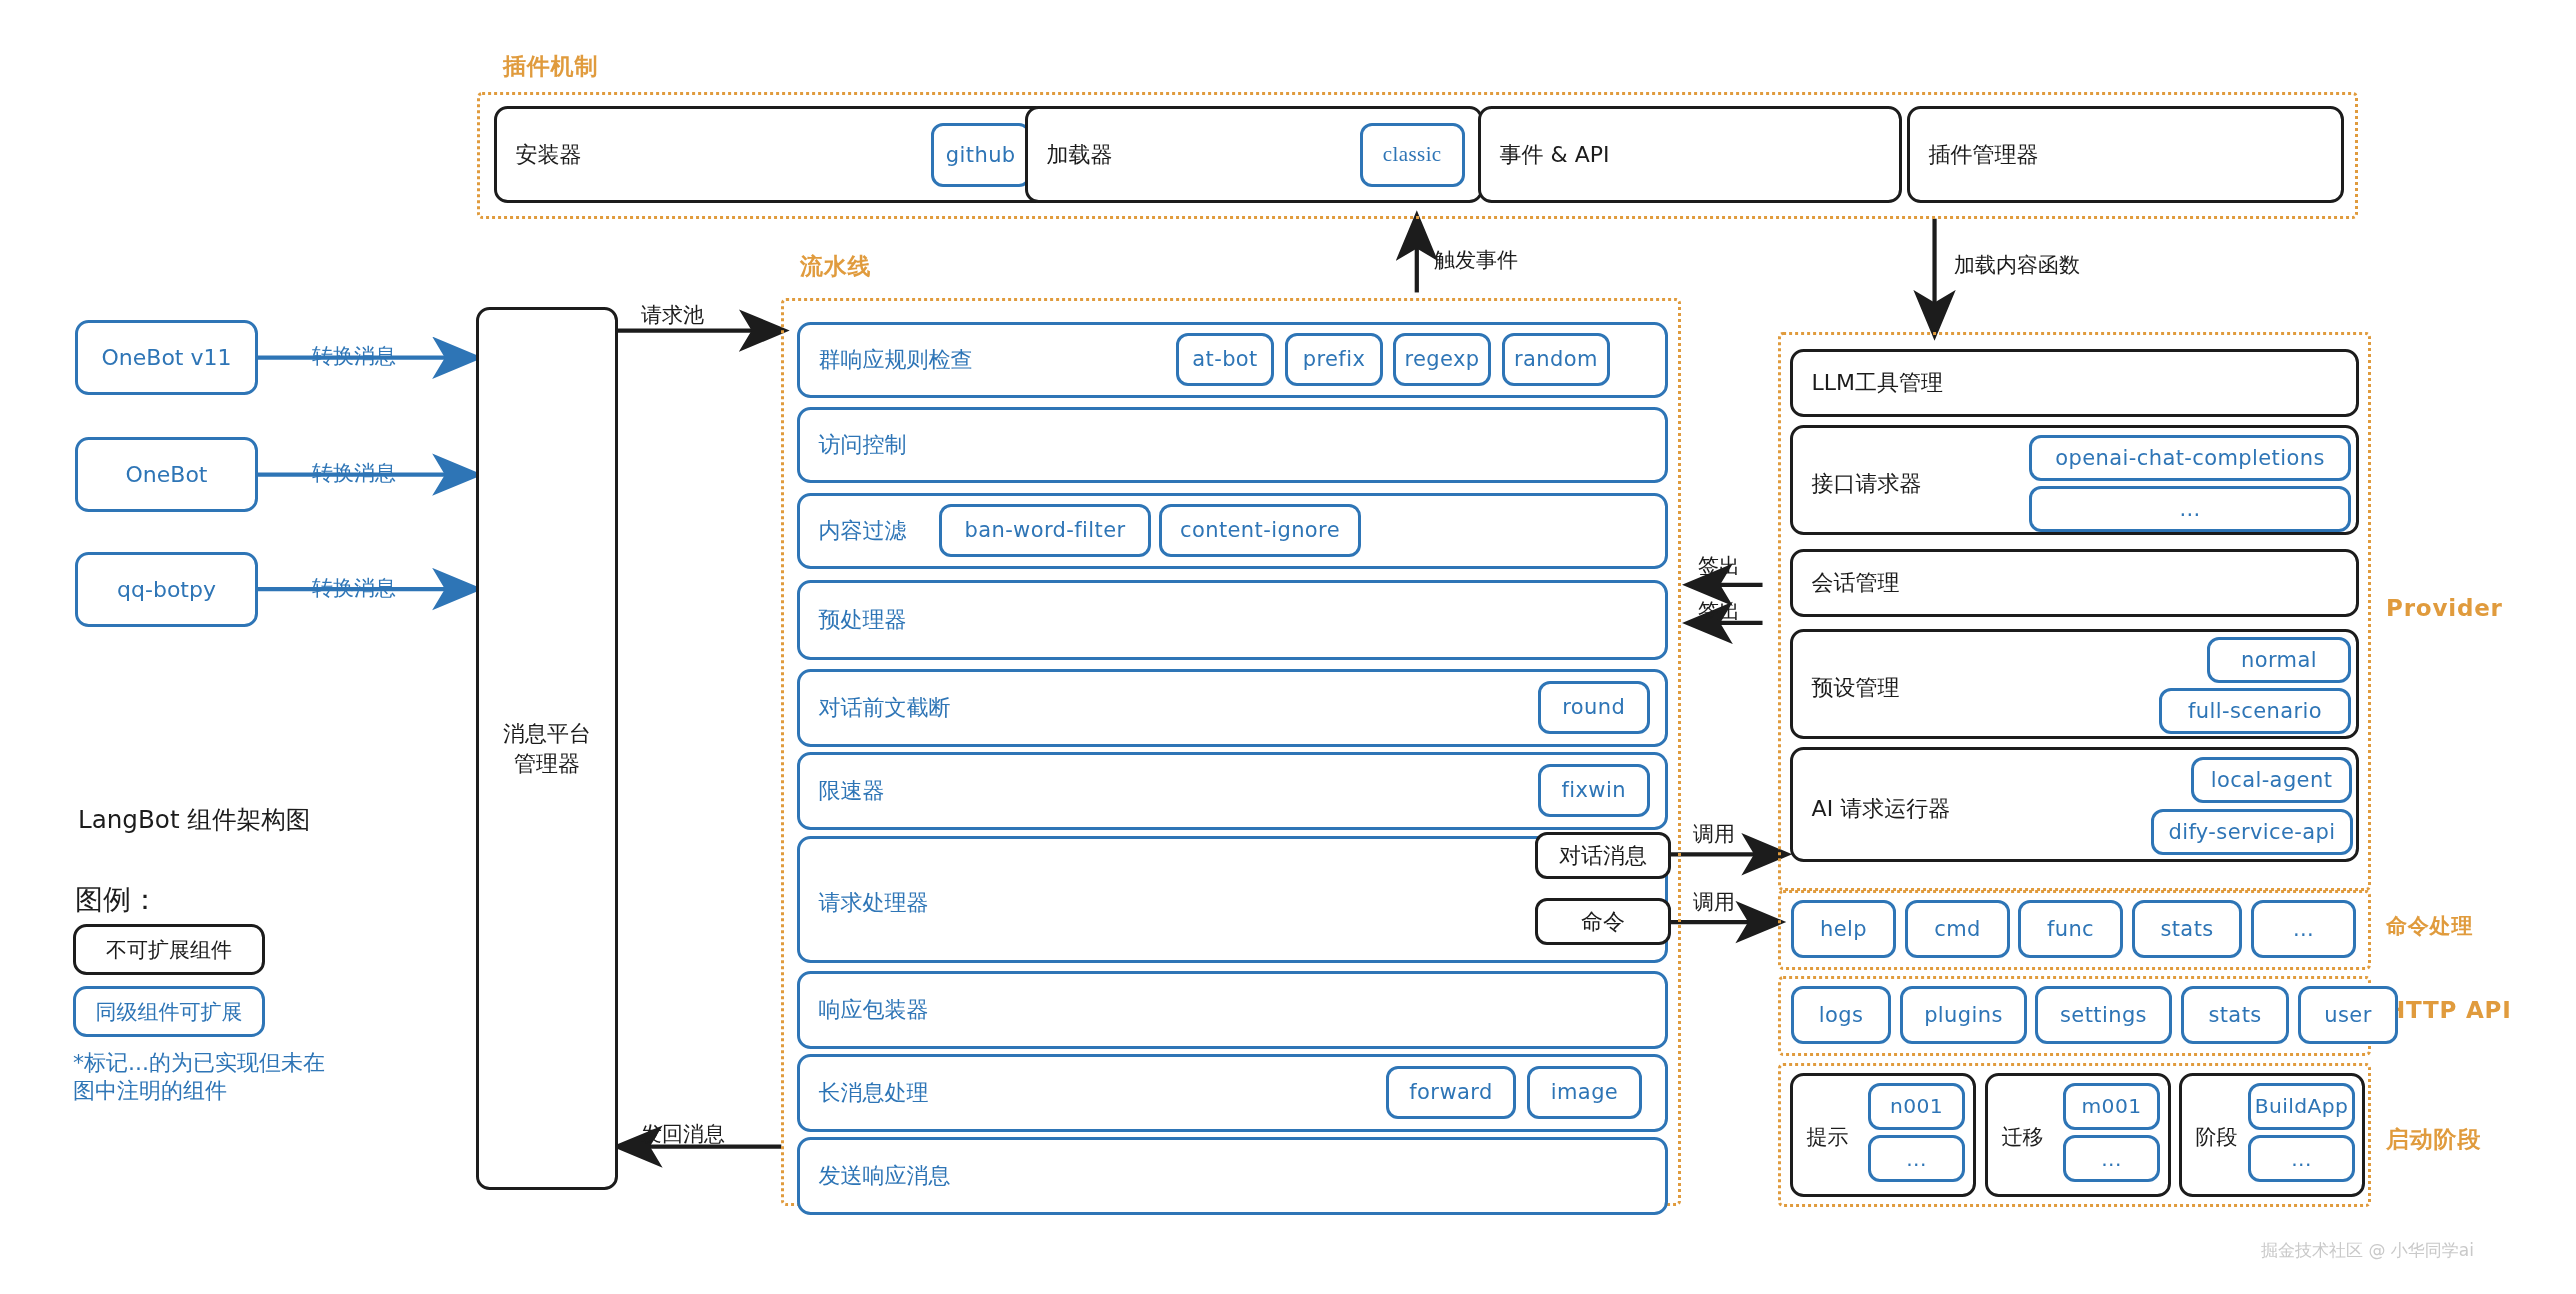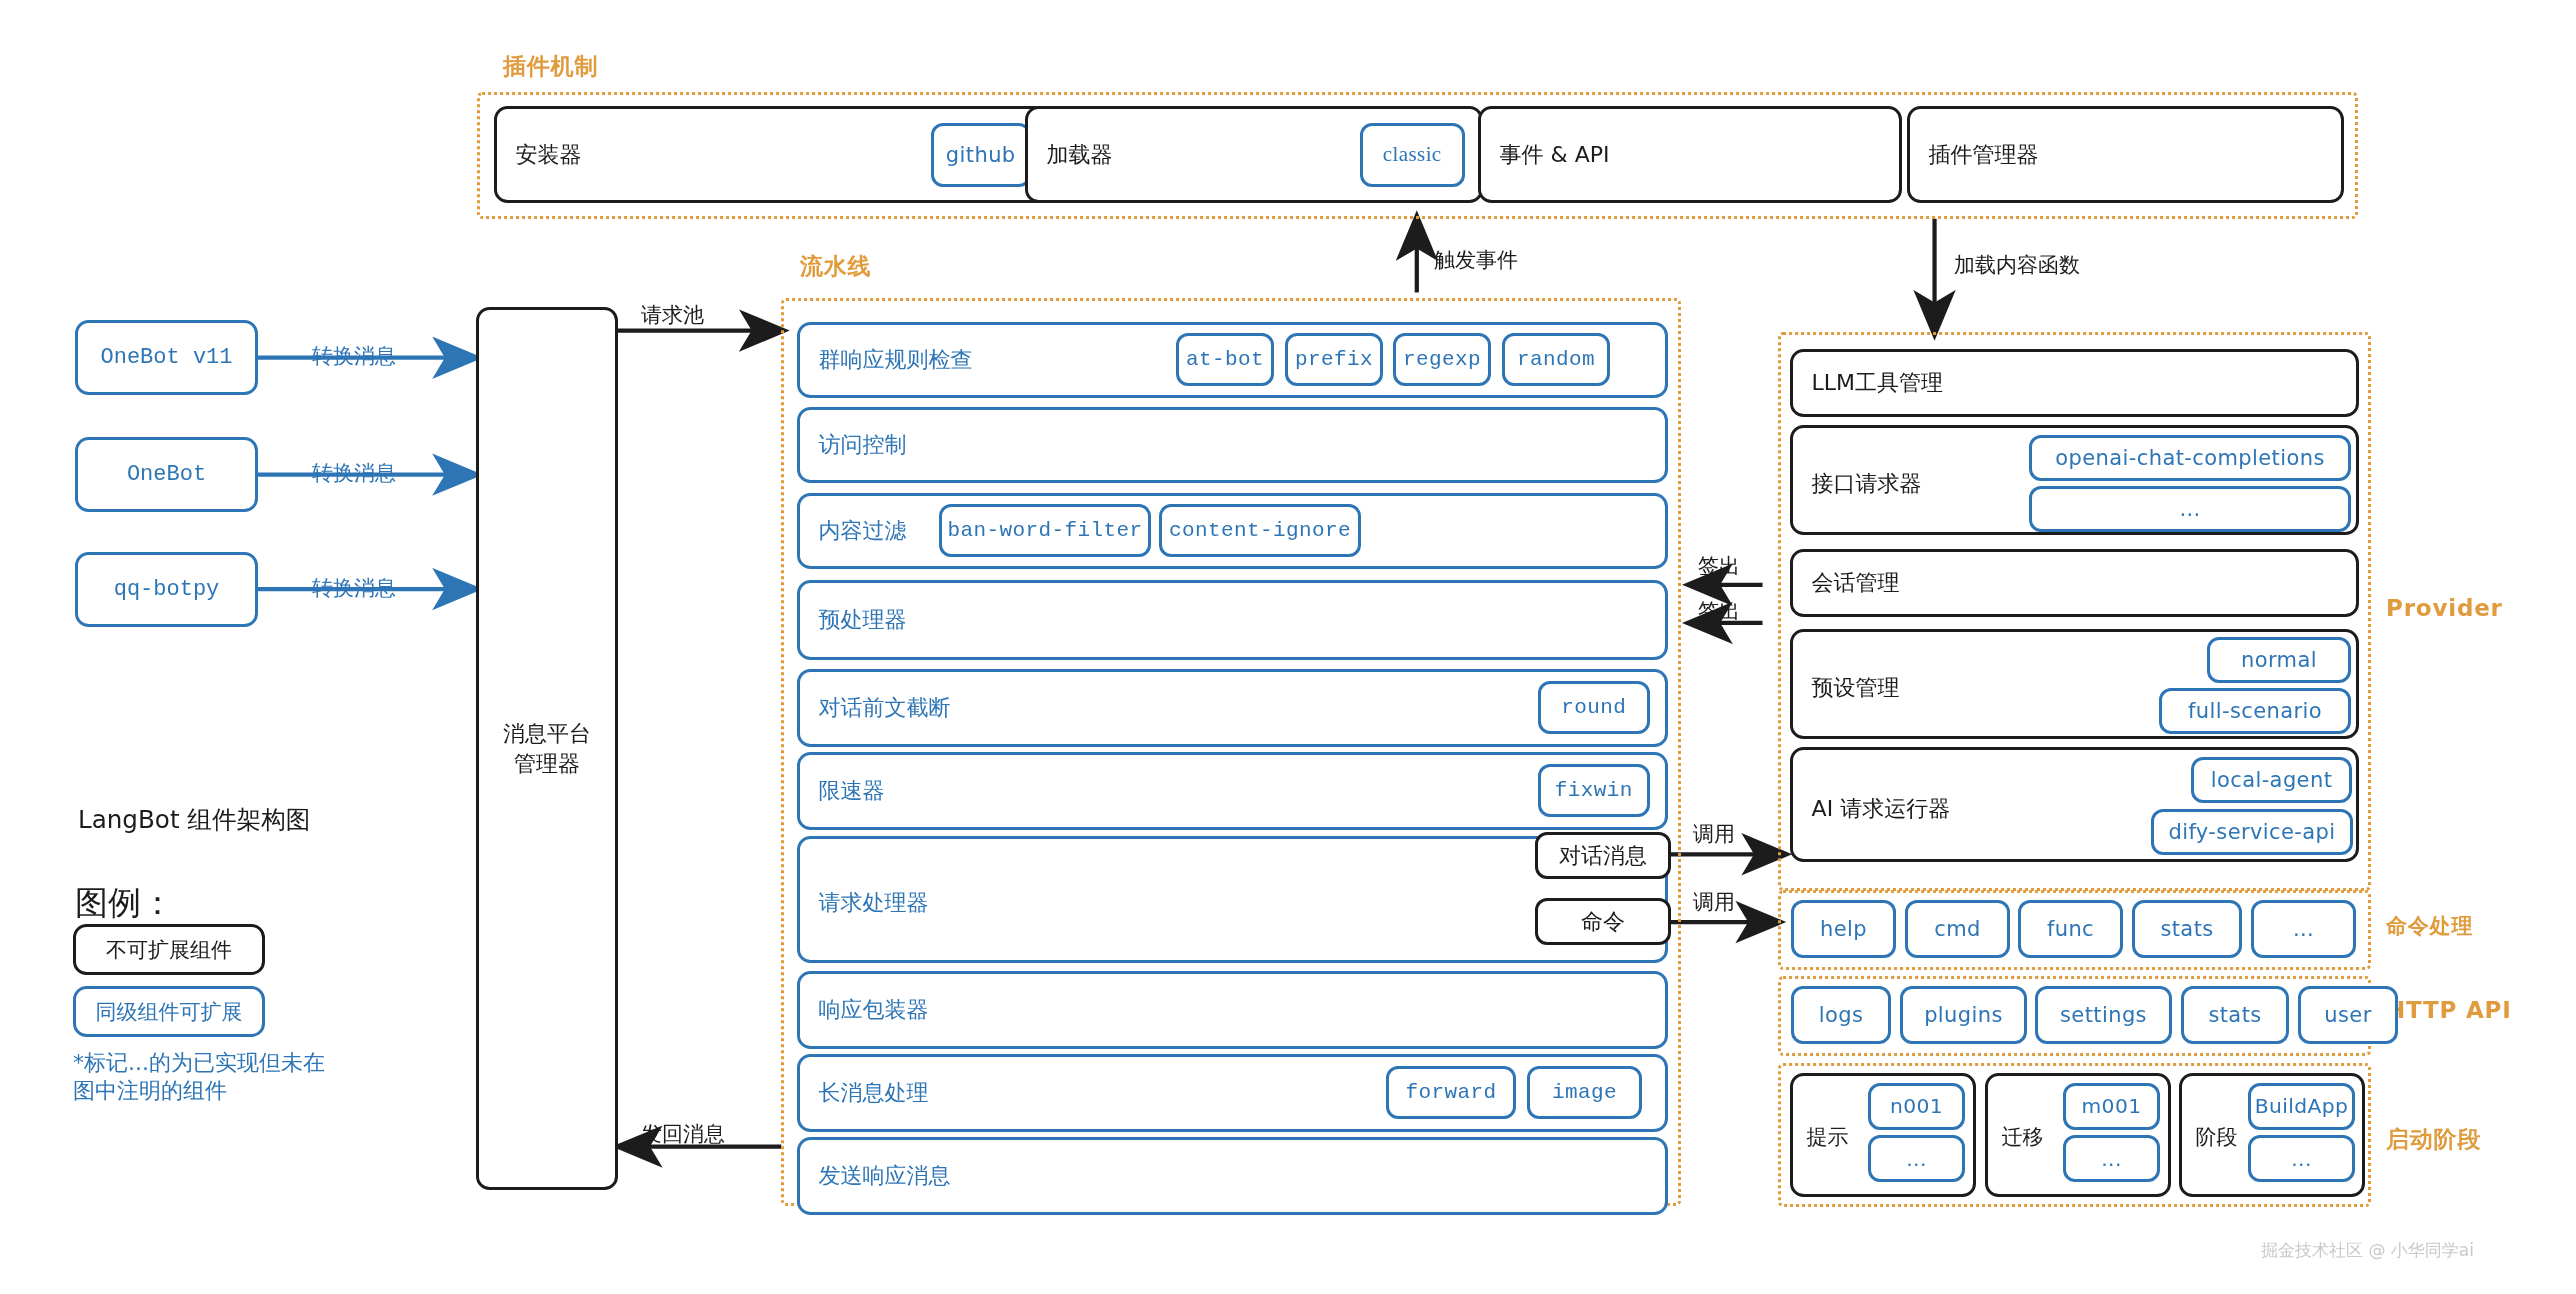--- a/index.html
+++ b/index.html
@@ -17,21 +17,21 @@
   .grouplabel{
     color:#E09B3D;font-size:23px;font-weight:700;white-space:nowrap;
     letter-spacing:0.8px;
   }
 
   
   .bx{
     border-radius:13.6px;background:#fff;display:flex;align-items:center;
   }
   .black{border:3.4px solid #1c1c1c;}
-  .blue{border:3.4px solid #2E75B6;font-family:Liberation Mono, monospace;}
+  .blue{border:3.4px solid #2E75B6;}
   .bx .lbl{
     font-size:22px;white-space:nowrap;
   }
   .black > .lbl{color:#1c1c1c;}
   .blue  > .lbl{color:#2E75B6;}
 
   
   .chip{
     border:3.4px solid #2E75B6;border-radius:12px;background:#fff;
     color:#2E75B6;font-size:21px;display:flex;align-items:center;
@@ -45,21 +45,21 @@
 
   
   .conn{
     font-size:21px;color:#1c1c1c;white-space:nowrap;
   }
   .conn-blue{font-size:21px;color:#2E75B6;white-space:nowrap;}
 
   svg.ov{position:absolute;left:0;top:0;width:2576px;height:1295px;pointer-events:none;}
 
   .legend-title{font-size:24.6px;color:#1c1c1c;white-space:nowrap;}
-  .legend-head{font-size:33px;color:#1c1c1c;}
+  .legend-head{font-size:28px;color:#1c1c1c;}
   .legend-note{font-size:22px;color:#2E75B6;line-height:1.25;}
   .watermark{font-size:17px;color:#c9c9c9;white-space:nowrap;}
 </style>
 </head>
 <body>
 
 <svg class="ov" viewBox="0 0 3040 1528" width="2576" height="1295">
   <defs>
     <marker id="ahB" markerWidth="14" markerHeight="14" refX="10" refY="5" orient="auto">
       <path d="M0,0 L12,5 L0,10 L3,5 Z" fill="#1c1c1c"></path>

